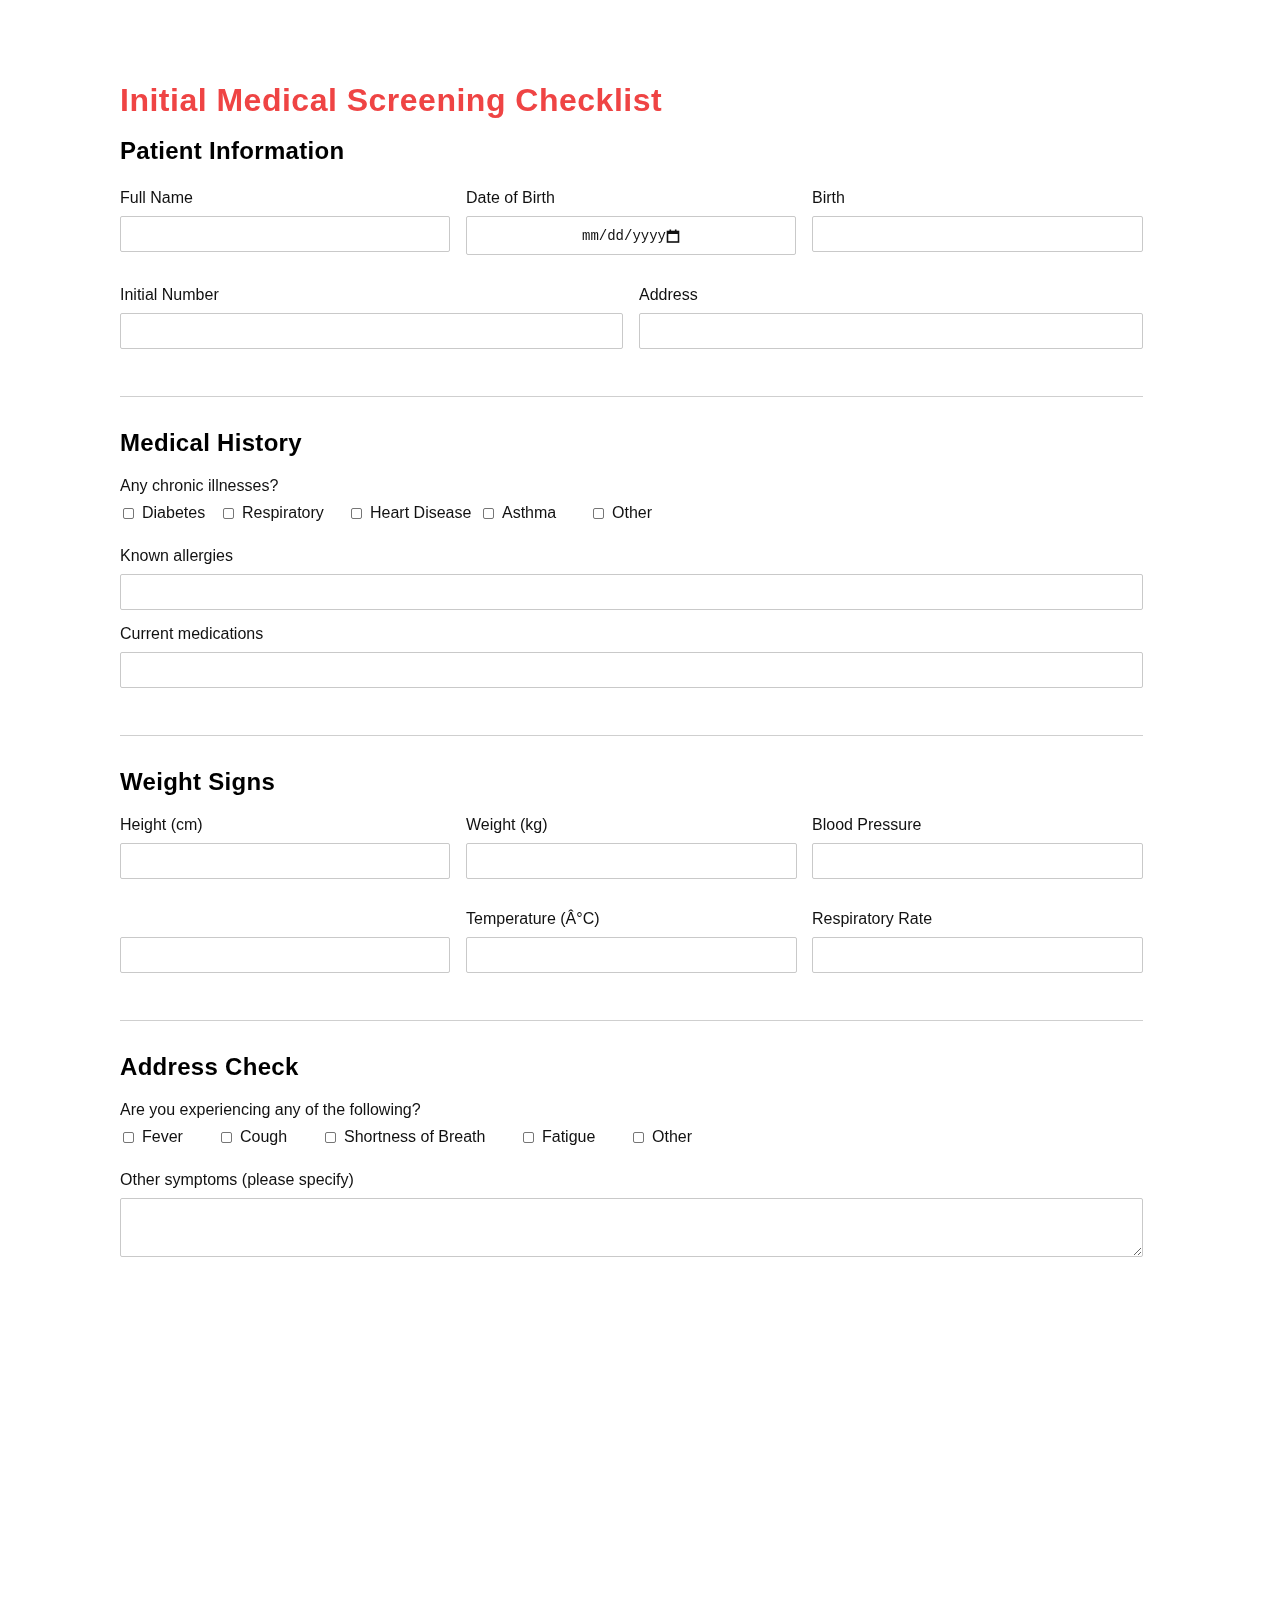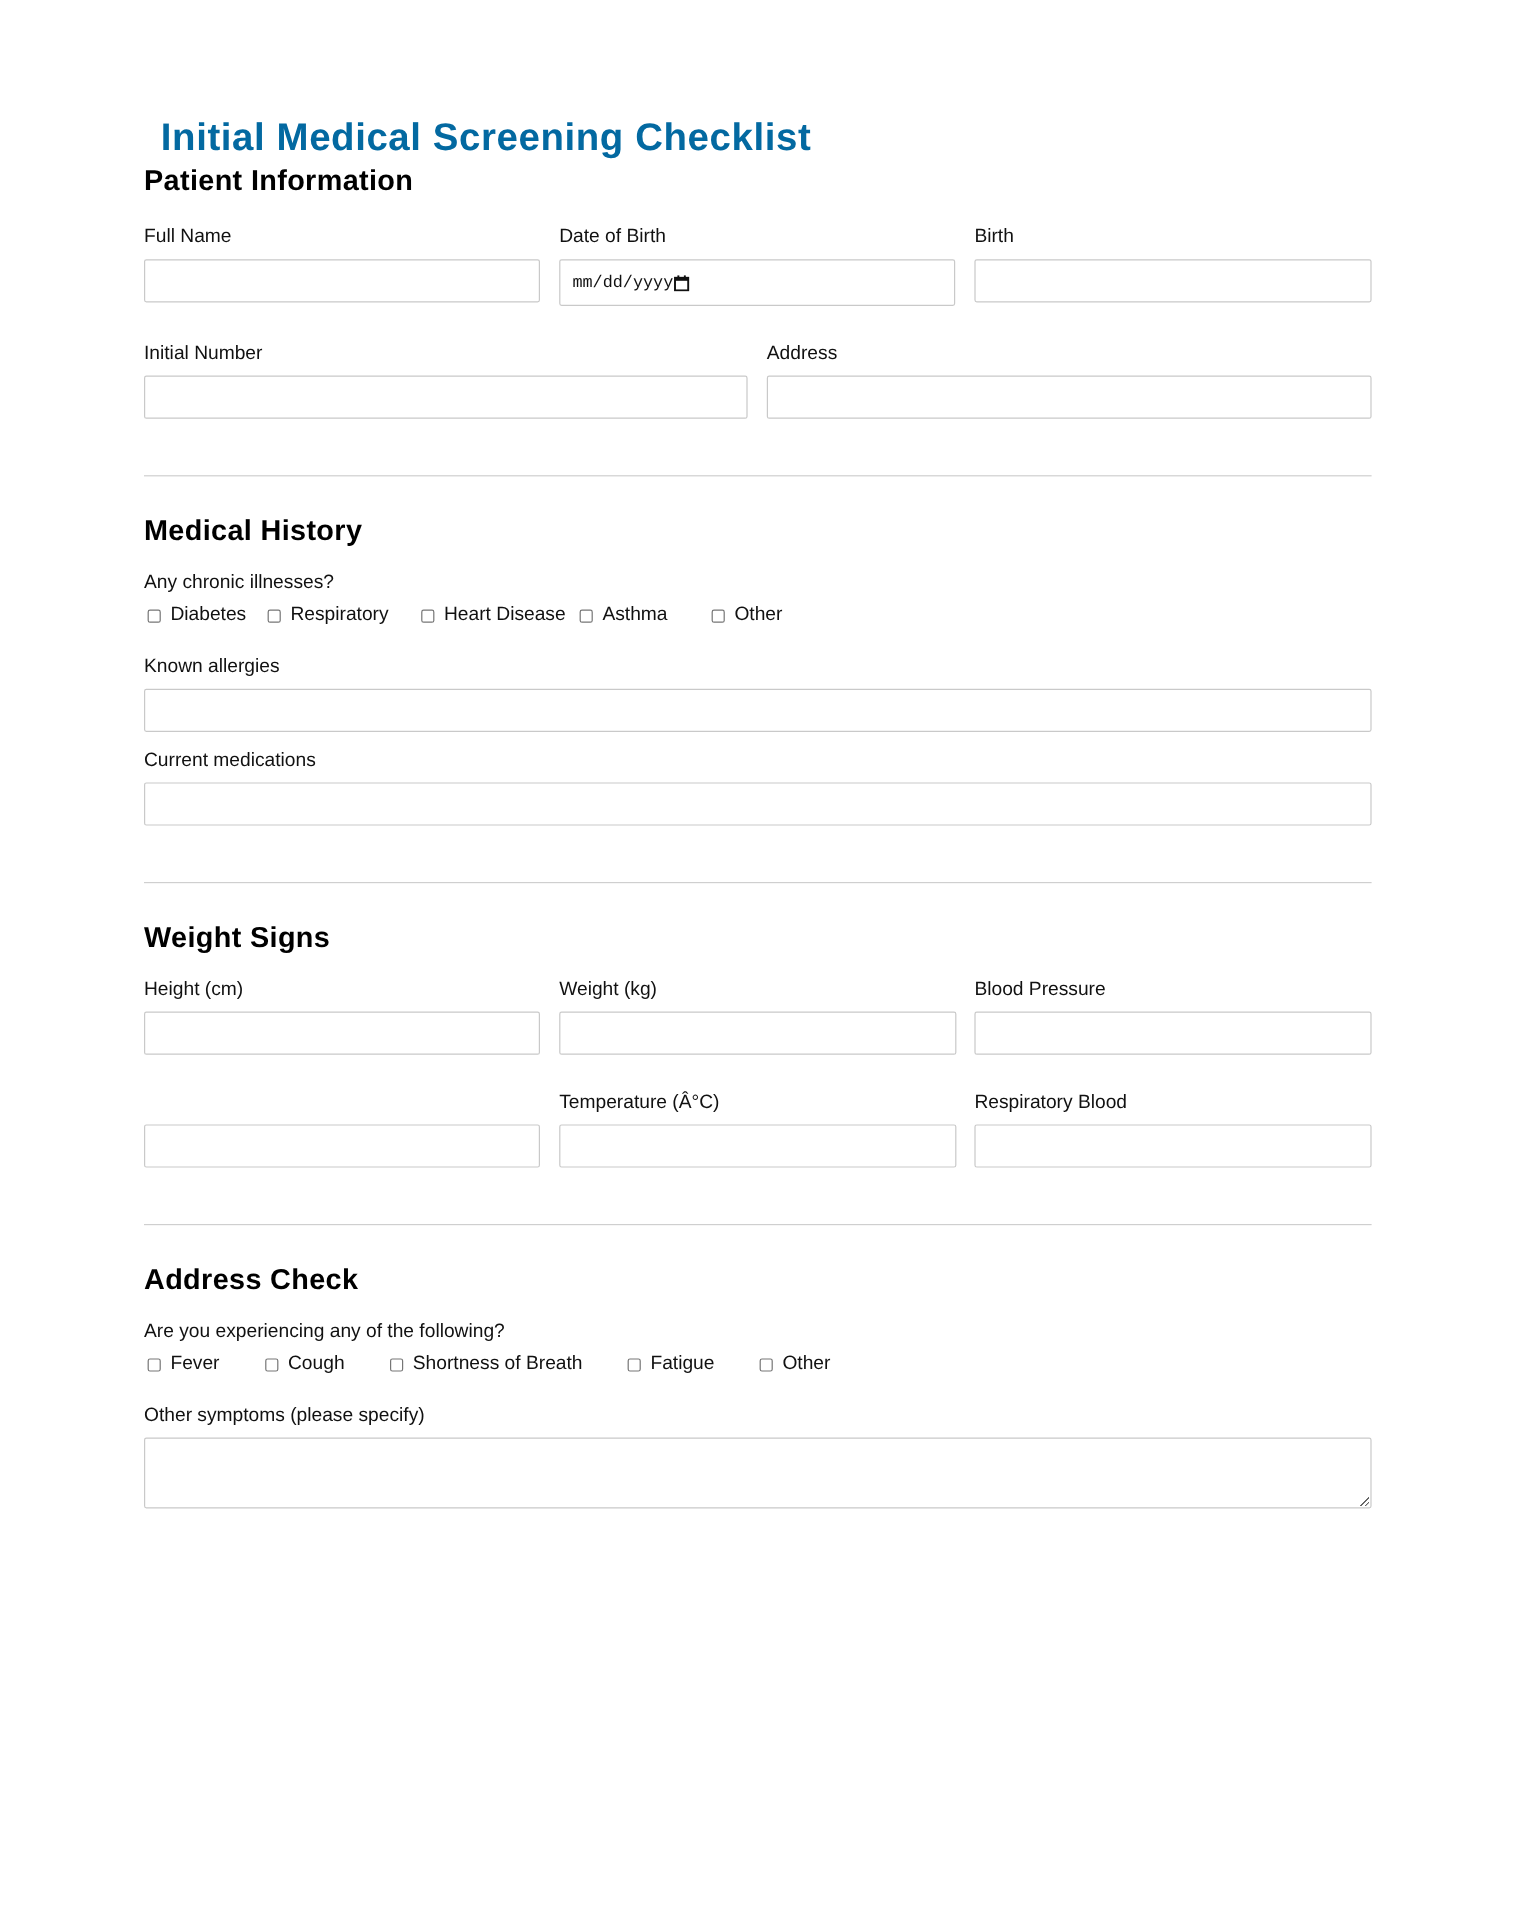--- a/index.html
+++ b/index.html
@@ -2,42 +2,42 @@
 <html><head>
   <meta charset="utf-8">
   <style>
     html, body { margin: 0; padding: 0; background: #ffffff; }
     body {
       width: 1263px; height: 1605px; position: relative; overflow: hidden;
       font-family: "Liberation Sans", sans-serif; color: #111111;
     }
     .page { position: absolute; left: 120px; top: 0; width: 1023px; }
     h1 {
-      margin: 14px; position: absolute; top: 82px; left: 0;
-      font-size: 32px; font-weight: bold; letter-spacing: 0.5px; color: #0369a1;
+      margin: 0; position: absolute; top: 82px; left: 0;
+      font-size: 32px; font-weight: bold; letter-spacing: 0.5px; color: #ef4444;
       white-space: nowrap;
     }
     h2 {
       margin: 0; position: absolute; left: 0;
       font-size: 24px; font-weight: bold; letter-spacing: 0.3px; color: #000;
       white-space: nowrap;
     }
     .label {
       position: absolute; font-size: 16px; color: #111; white-space: nowrap;
     }
     .input {
       position: absolute; box-sizing: border-box; height: 36px;
       border: 1px solid #c9c9c9; border-radius: 2px; background: #fff;
       font-family: "Liberation Sans", sans-serif; font-size: 15px; padding: 0 10px;
       outline: none; margin: 0;
     }
     .date-input {
       position: absolute; box-sizing: border-box; height: 39px;
       border: 1px solid #c9c9c9; border-radius: 2px; background: #fff;
-      display: flex; align-items: center; justify-content: flex-start;
+      display: flex; align-items: center; justify-content: center;
       padding: 0 10px 0 10px;
     }
     .date-placeholder {
       font-family: "Liberation Mono", monospace; font-size: 14px; color: #111;
     }
     .cal-icon { width: 14px; height: 14px; display: inline-block; }
     .divider {
       position: absolute; left: 0; width: 1023px; height: 0;
       border-top: 1.5px solid #cfcfcf;
     }
@@ -137,21 +137,21 @@
 
   <span class="label" style="left:692px; top:816px">Blood Pressure</span>
   <input class="input" type="text" style="left: 692px; top: 843px; width: 331px;">
 
   <span class="label" style="left:0; top:952px">Pulse (bpm)</span>
   <input class="input" type="text" style="left: 0px; top: 937px; width: 330px;">
 
   <span class="label" style="left:346px; top:910px">Temperature (Â°C)</span>
   <input class="input" type="text" style="left: 346px; top: 937px; width: 331px;">
 
-  <span class="label" style="left:692px; top:910px">Respiratory Blood</span>
+  <span class="label" style="left:692px; top:910px">Respiratory Rate</span>
   <input class="input" type="text" style="left: 692px; top: 937px; width: 331px;">
 
   <div class="divider" style="top:1020px"></div>
 
   <h2 style="top:1053px">Address Check</h2>
   <span class="label" style="left:0; top:1101px">Are you experiencing any of the following?</span>
 
   <div class="check-row" style="top:1128px">
     <label class="check-item" style="width:98px">
       <span class="cbox"></span>

